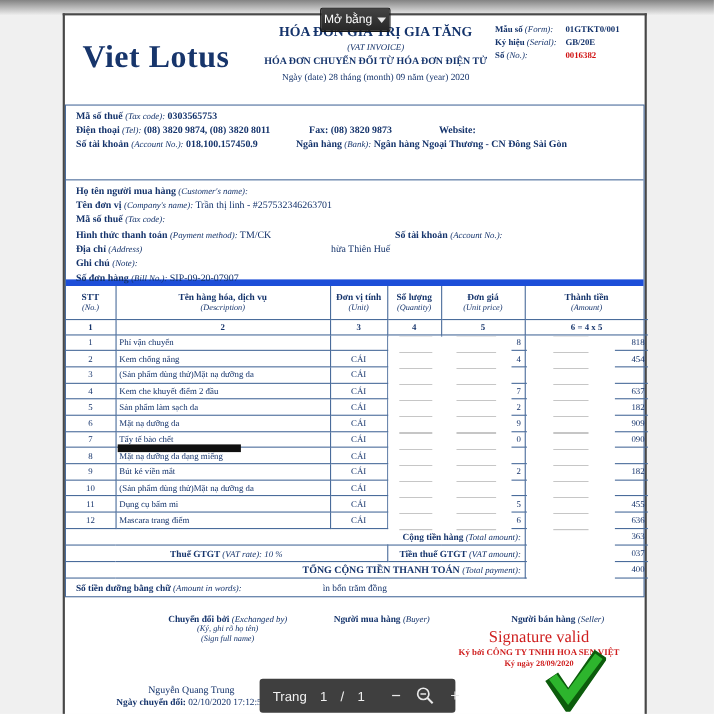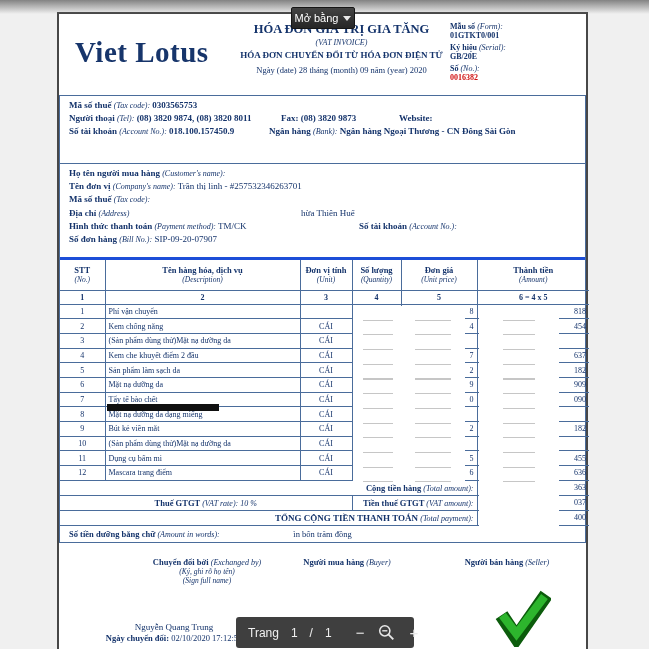--- a/index.html
+++ b/index.html
@@ -14,30 +14,30 @@
     border:2px solid #474747;border-bottom:none;box-sizing:border-box;color:#14336b;}
   .hdr-row{display:flex;height:81px;box-sizing:border-box;padding:4px 6px 0 6px;}
   .logo{width:168px;font-size:29px;font-weight:bold;color:#17356b;letter-spacing:.5px;padding-top:18px;padding-left:10px;box-sizing:border-box;}
   .hd-center{flex:1;text-align:center;}
   .hd-title{font-size:12.5px;font-weight:bold;margin-top:4px;}
   .hd-vat{font-size:8px;font-style:italic;margin-top:1px;}
   .hd-conv{font-size:9px;font-weight:bold;margin-top:3px;}
   .hd-conv-en{font-size:7.5px;font-style:italic;}
   .hd-date{font-size:8.5px;margin-top:5px;}
   .meta{width:130px;font-size:8px;padding-top:4px;}
-  .meta .mrow{display:flex;margin-bottom:3px;flex-direction:column;}
+  .meta .mrow{display:flex;margin-bottom:3px;}
   .meta .mlabel{width:64px;font-weight:bold;}
   .meta .mlabel i{font-weight:normal;}
   .meta .mval{font-weight:bold;}
   .red{color:#d01010;}
   
   .frame{border:1px solid #4a6c9b;border-left:1px solid #4a6c9b;margin:0;box-sizing:border-box;}
   .sect{padding:3px 9px 0 9px;box-sizing:border-box;}
   .seller-sect{height:68px;border-bottom:1px solid #4a6c9b;}
-  .buyer-sect{height:96px;border-bottom:3px solid #1d4ed8;}
+  .buyer-sect{height:96px;border-bottom:6px solid #1d4ed8;}
   .ln{font-size:9px;line-height:13.2px;white-space:nowrap;position:relative;}
   .lb{font-weight:bold;}
   .en{font-style:italic;font-weight:normal;font-size:8px;}
   .val{font-weight:bold;}
   .valn{font-weight:normal;}
   .abs{position:absolute;top:0;}
   
   table.items{border-collapse:collapse;table-layout:fixed;width:529px;font-size:8px;color:#14336b;}
   table.items th,table.items td{border:1px solid #4a6c9b;padding:0 3px;overflow:hidden;white-space:nowrap;box-sizing:border-box;}
   table.items th:first-child,table.items td:first-child{border-left:none;}
@@ -121,42 +121,43 @@
         <span class="mval red">0016382</span>
       </div>
     </div>
   </div>
 
   <div class="frame">
 
     <div class="sect seller-sect">
       <div class="ln"><span class="lb">Mã số thuế</span> <span class="en">(Tax code):</span> <span class="val">0303565753</span></div>
       <div class="ln">
-        <span class="lb">Người thoại</span> <span class="en">(Tel):</span> <span class="val">(08) 3820 9874, (08) 3820 8011</span>
+        <span class="lb">Điện thoại</span> <span class="en">(Tel):</span> <span class="val">(08) 3820 9874, (08) 3820 8011</span>
         <span class="abs" style="left:212px;"><span class="lb">Fax:</span> <span class="val">(08) 3820 9873</span></span>
         <span class="abs lb" style="left:330px;">Website:</span>
       </div>
       <div class="ln">
         <span class="lb">Số tài khoản</span> <span class="en">(Account No.):</span> <span class="val">018.100.157450.9</span>
         <span class="abs" style="left:200px;"><span class="lb">Ngân hàng</span> <span class="en">(Bank):</span> <span class="val">Ngân hàng Ngoại Thương - CN Đông Sài Gòn</span></span>
       </div>
     </div>
 
     <div class="sect buyer-sect">
       <div class="ln"><span class="lb">Họ tên người mua hàng</span> <span class="en">(Customer's name):</span></div>
       <div class="ln"><span class="lb">Tên đơn vị</span> <span class="en">(Company's name):</span> <span class="valn">Trần thị linh - #257532346263701</span></div>
       <div class="ln"><span class="lb">Mã số thuế</span> <span class="en">(Tax code):</span></div>
       <div class="ln">
+        <span class="lb">Hình thức thanh toán</span> <span class="en">(Payment method):</span> <span class="valn">TM/CK</span>
+        <span class="abs" style="left:290px;"><span class="lb">Số tài khoản</span> <span class="en">(Account No.):</span></span>
+      </div>
+      <div class="ln">
         <span class="lb">Địa chỉ</span> <span class="en">(Address)</span>
         <span class="abs valn" style="left:232px;">hừa Thiên Huế</span>
       </div>
-      <div class="ln">
-        <span class="lb">Hình thức thanh toán</span> <span class="en">(Payment method):</span> <span class="valn">TM/CK</span>
-        <span class="abs" style="left:290px;"><span class="lb">Số tài khoản</span> <span class="en">(Account No.):</span></span>
-      </div>
+      <div class="ln"><span class="lb">Ghi chú</span> <span class="en">(Note):</span></div>
       <div class="ln"><span class="lb">Số đơn hàng</span> <span class="en">(Bill No.):</span> <span class="valn">SIP-09-20-07907</span></div>
     </div>
 
     <table class="items">
       <colgroup>
         <col style="width:45px">
           <col style="width:195px">
           <col style="width:52px">
         <col style="width:49px">
           <col style="width:76px">
@@ -325,20 +326,25 @@
       <div><span>Chuyển đổi bởi</span> <span class="en">(Exchanged by)</span></div>
       <div class="small">(Ký, ghi rõ họ tên)</div>
       <div class="small">(Sign full name)</div>
     </div>
     <div class="sig" style="left:218px;top:14px;width:140px;">
       <span>Người mua hàng</span> <span class="en">(Buyer)</span>
     </div>
     <div class="sig" style="left:368px;top:14px;width:160px;">
       <span>Người bán hàng</span> <span class="en">(Seller)</span>
     </div>
+    <div class="stamp" style="left:342px;top:30px;width:178px;">
+      <div class="sv">Signature valid</div>
+      <div class="s1">Ký bởi CÔNG TY TNHH HOA SEN VIỆT</div>
+      <div class="s2">Ký ngày 28/09/2020</div>
+    </div>
     <svg class="check" style="left:436px;top:46px;" width="56" height="58" viewBox="0 0 60 62">
       <path d="M7 28 L23 52 L55 6" fill="none" stroke="#0c5c0c" stroke-width="15"></path>
       <path d="M8 28 L23 48 L53 8" fill="none" stroke="#2db52d" stroke-width="9"></path>
     </svg>
     <div class="names" style="left:15px;top:78px;width:200px;">
       <div class="nm">Nguyễn Quang Trung</div>
       <div><span class="lb">Ngày chuyển đổi:</span> <span>02/10/2020 17:12:53</span></div>
     </div>
   </div>
 

